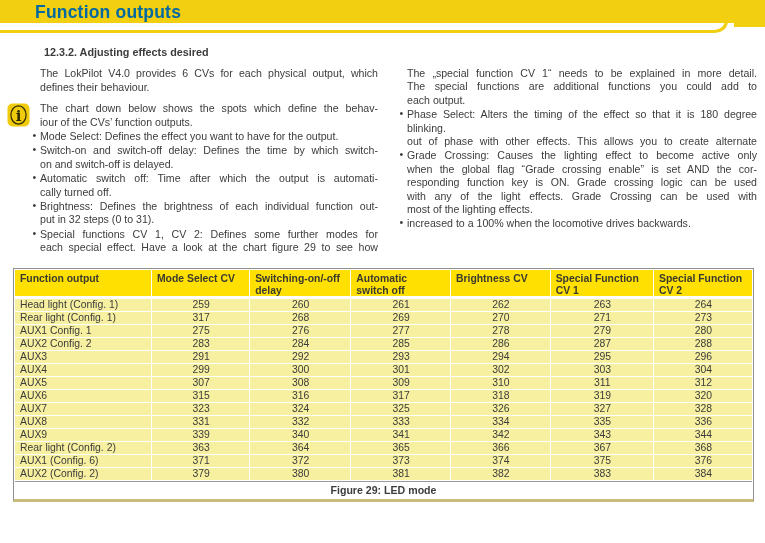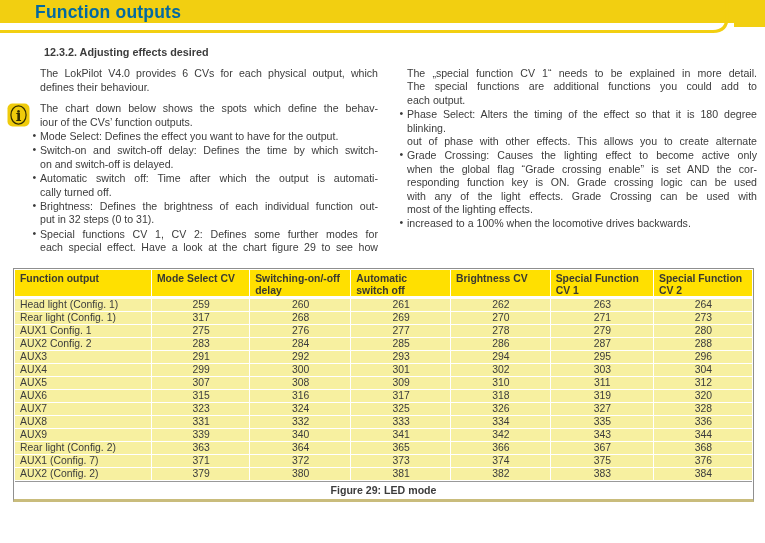--- a/index.html
+++ b/index.html
@@ -268,21 +268,21 @@
           <tr>
             <td class="rowlabel">Rear light (Config. 2)</td>
             <td class="num">363</td>
             <td class="num">364</td>
             <td class="num">365</td>
             <td class="num">366</td>
             <td class="num">367</td>
             <td class="num">368</td>
           </tr>
           <tr>
-            <td class="rowlabel">AUX1 (Config. 7)</td>
+            <td class="rowlabel">AUX1 (Config. 6)</td>
             <td class="num">371</td>
             <td class="num">372</td>
             <td class="num">373</td>
             <td class="num">374</td>
             <td class="num">375</td>
             <td class="num">376</td>
           </tr>
           <tr>
             <td class="rowlabel">AUX2 (Config. 2)</td>
             <td class="num">379</td>

